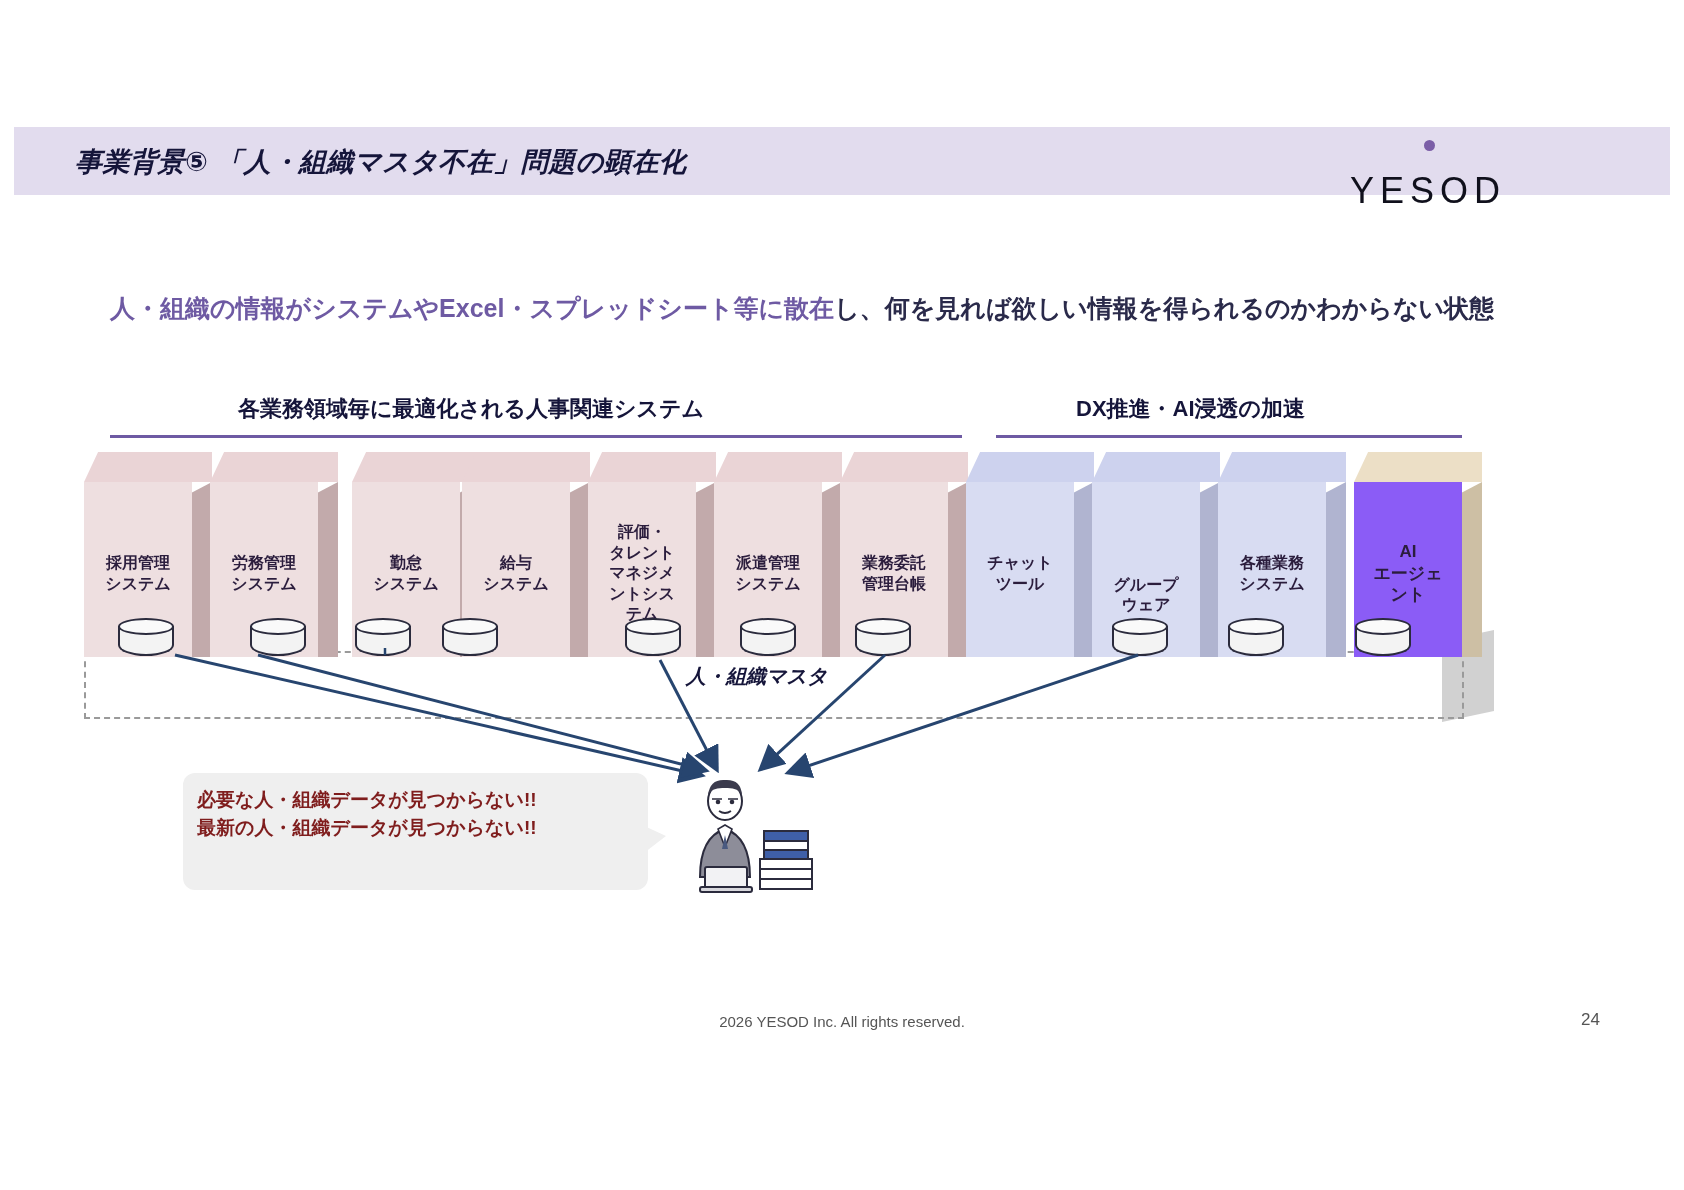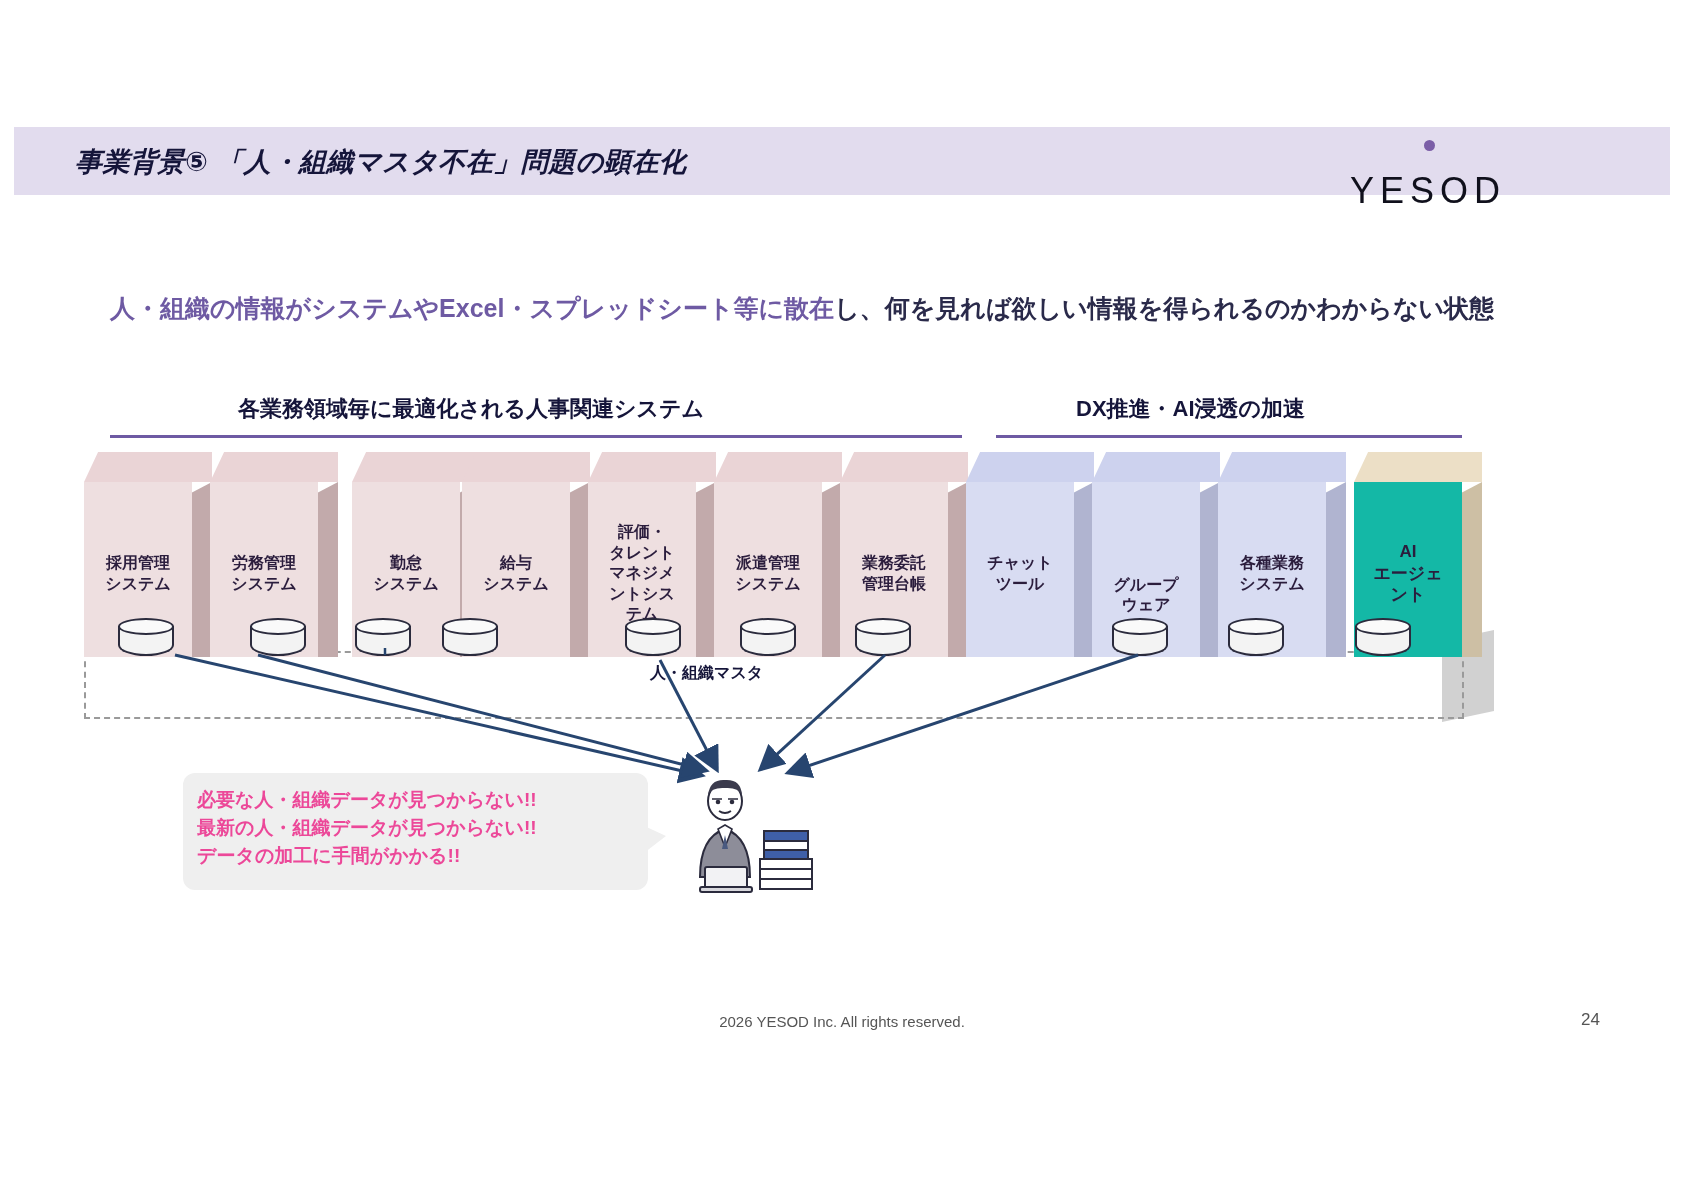--- a/index.html
+++ b/index.html
@@ -93,61 +93,61 @@
 
   
   .p .box-face{background:#eedfe0;}
   .p .box-side{background:#c2aaab;clip-path:polygon(100% 0,100% 100%,0 100%,0 6%);}
   .p .box-top{background:#ead4d6;clip-path:polygon(11% 0,100% 0,100% 100%,0 100%);}
   
   .b .box-face{background:#d8dcf2;}
   .b .box-side{background:#b0b4d0;clip-path:polygon(100% 0,100% 100%,0 100%,0 6%);}
   .b .box-top{background:#cdd2ee;clip-path:polygon(11% 0,100% 0,100% 100%,0 100%);}
   
-  .y .box-face{background:#14b8a6;}
+  .y .box-face{background:#8b5cf6;}
   .y .box-side{background:#cdbfa4;clip-path:polygon(100% 0,100% 100%,0 100%,0 6%);}
   .y .box-top{background:#ecdfc6;clip-path:polygon(11% 0,100% 0,100% 100%,0 100%);}
 
   
   .cyl{position:absolute;width:58px;height:44px;}
   .cyl .body{
     position:absolute;left:0;top:8px;width:56px;height:30px;
     background:#f3f3f3;border:2px solid #2b2b3d;
     border-top:none;border-radius:0 0 28px 28px/0 0 11px 11px;
     box-sizing:border-box;
   }
   .cyl .top{
     position:absolute;left:0;top:0;width:56px;height:17px;
     background:#fafafa;border:2px solid #2b2b3d;border-radius:50%;
     box-sizing:border-box;
   }
 
   
   .master-label{
-    position:absolute;left:650px;top:663px;
-    font-size:16px;font-weight:bold;color:#15153a;white-space:nowrap;
+    position:absolute;left:686px;top:663px;
+    font-size:20px;font-weight:bold;color:#15153a;white-space:nowrap;font-style:italic;
   }
 
   
   .arrows{position:absolute;left:0;top:0;width:1684px;height:1190px;pointer-events:none;}
 
   
   .bubble{
     position:absolute;left:183px;top:773px;width:465px;height:117px;
     background:#efefef;border-radius:12px;
   }
   .bubble-tail{
     position:absolute;left:640px;top:824px;width:0;height:0;
     border-left:26px solid #efefef;
     border-top:12px solid transparent;
     border-bottom:20px solid transparent;
   }
   .bubble-lines{
     position:absolute;left:197px;top:786px;width:450px;
-    font-size:19px;font-weight:bold;line-height:1.48;color:#ec4899;
+    font-size:19px;font-weight:bold;line-height:1.48;color:#7f1d1d;
   }
 
   
   .person{position:absolute;left:680px;top:775px;width:160px;height:120px;}
 
   
   .footer-copy{
     position:absolute;left:0;right:0;top:1013px;
     text-align:center;font-size:15px;color:#555;
   }
@@ -334,21 +334,20 @@
   <g stroke="#27456f" stroke-width="2.5" fill="none">
     <path d="M385,655 L385,648"></path>
   </g>
 </svg>
 
 <div class="bubble"></div>
 <div class="bubble-tail"></div>
 <div class="bubble-lines" id="bubble-lines">
     <div>必要な人・組織データが見つからない!!</div>
     <div>最新の人・組織データが見つからない!!</div>
-    <div>データの加工に手間がかかる!!</div>
   </div>
 
 <svg class="person" viewBox="0 0 160 120">
 
   <ellipse cx="45" cy="26" rx="17" ry="19" fill="#ffffff" stroke="#2b2b3d" stroke-width="2"></ellipse>
   <path d="M28,20 Q30,4 45,5 Q61,4 62,20 Q58,12 45,13 Q32,12 28,20 z" fill="#3b3b4d"></path>
   <circle cx="38" cy="27" r="2.3" fill="#2b2b3d"></circle>
   <circle cx="52" cy="27" r="2.3" fill="#2b2b3d"></circle>
   <path d="M39,36 Q45,40 51,36" stroke="#2b2b3d" stroke-width="1.8" fill="none"></path>
   <path d="M32,24 L42,24 M48,24 L58,24" stroke="#2b2b3d" stroke-width="1.4"></path>

